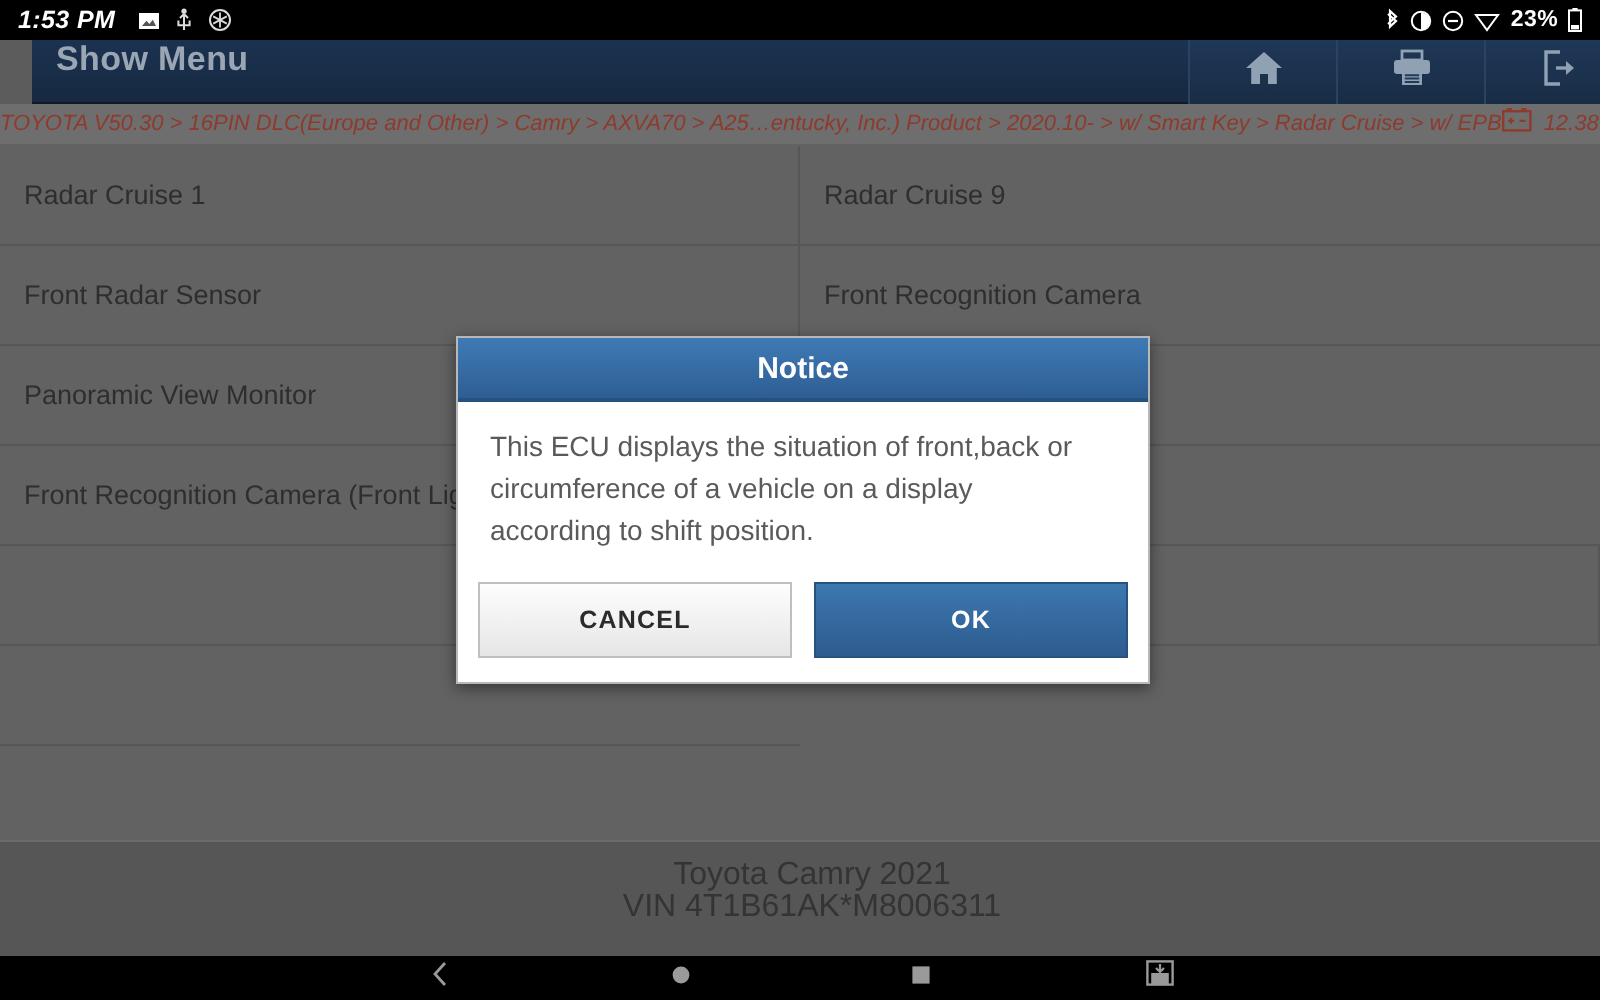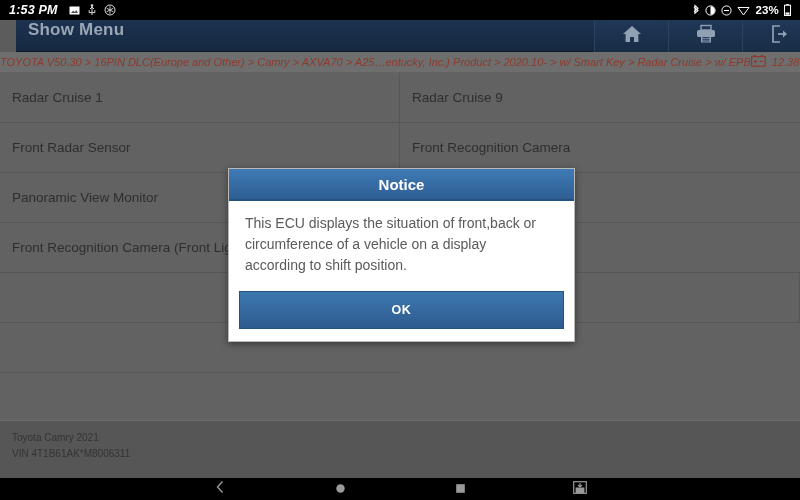--- a/index.html
+++ b/index.html
@@ -78,21 +78,21 @@
   .cell.col-left { border-right: 1px solid #575757; }
   .cell.empty { color: transparent; }
 
   
   .footer {
     position: absolute; top: 420px; left: 0; width: 800px; height: 58px;
     background: #565656;
     border-top: 1px solid #6b6b6b;
     padding: 9px 0 0 12px;
   }
-  .footer-line { color: #343434; font-size: 10px; line-height: 16px; }
+  .footer-line { color: #343434; font-size: 16px; line-height: 16px; text-align: center; }
 
   
   .navbar {
     position: absolute; top: 478px; left: 0; width: 800px; height: 22px;
     background: #000;
     display: flex; align-items: center; justify-content: space-around;
     padding: 0 160px;
   }
   .nav-btn { display: flex; align-items: center; justify-content: center; width: 40px; height: 22px; }
 
@@ -296,17 +296,18 @@
           </svg>
       </span>
     </div>
   </div>
 
   <div class="scrim"></div>
   <div class="dialog">
     <div class="dlg-title">Notice</div>
     <div class="dlg-body">This ECU displays the situation of front,back or circumference of a vehicle on a display according to shift position.</div>
     <div class="dlg-actions">
+      <div class="btn btn-cancel">CANCEL</div>
       <div class="btn btn-ok">OK</div>
     </div>
   </div>
 
 </div>
 
 </body></html>

